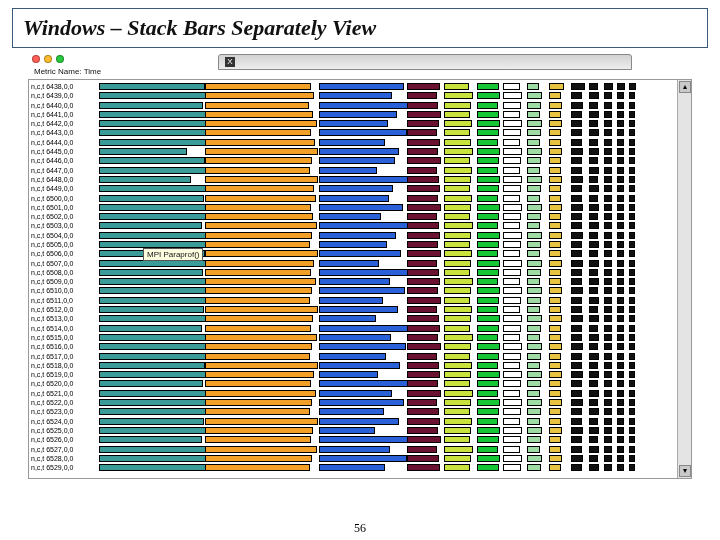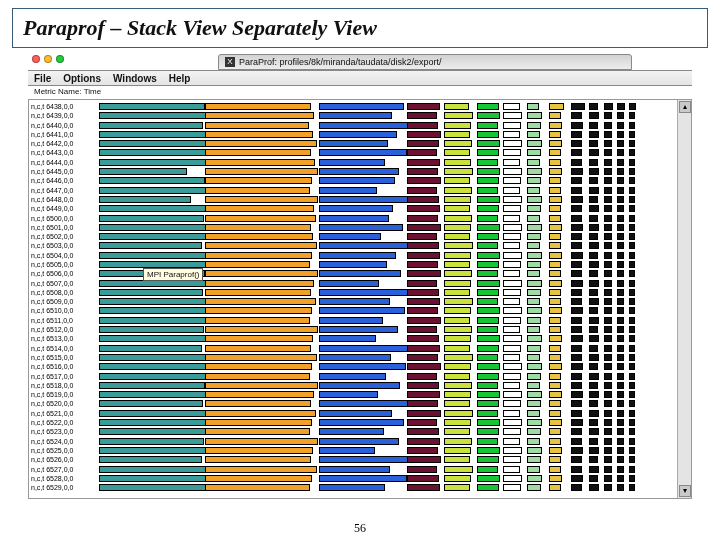--- a/index.html
+++ b/index.html
@@ -138,40 +138,33 @@
     bottom:4px;
     left:0; right:0;
     text-align:center;
     font-size:12px;
     font-family:"Times New Roman",serif;
   }
 </style>
 </head>
 <body>
 
-<div class="slide-title">Paraprof – Stack View Separately View</div>
+<div class="slide-title">Windows – Stack Bars Separately View</div>
 
 <div class="screenshot">
   <div class="mac-bar">
     <span class="dot red"></span>
     <span class="dot yel"></span>
     <span class="dot grn"></span>
   </div>
 
   <div class="xwin-title">
     <span class="xicon">X</span>
-    <span>ParaProf: profiles/8k/miranda/taudata/disk2/export/</span>
   </div>
 
-  <div class="menubar">
-    <span>File</span>
-    <span>Options</span>
-    <span>Windows</span>
-    <span>Help</span>
-  </div>
 
   <div class="info">
     <div>Metric Name: Time</div>
   </div>
 
   <div class="chart-area">
     <div class="rows" id="rows">
         <div class="row">
           <div class="label">n,c,t 6438,0,0</div>
           <div class="lane">

